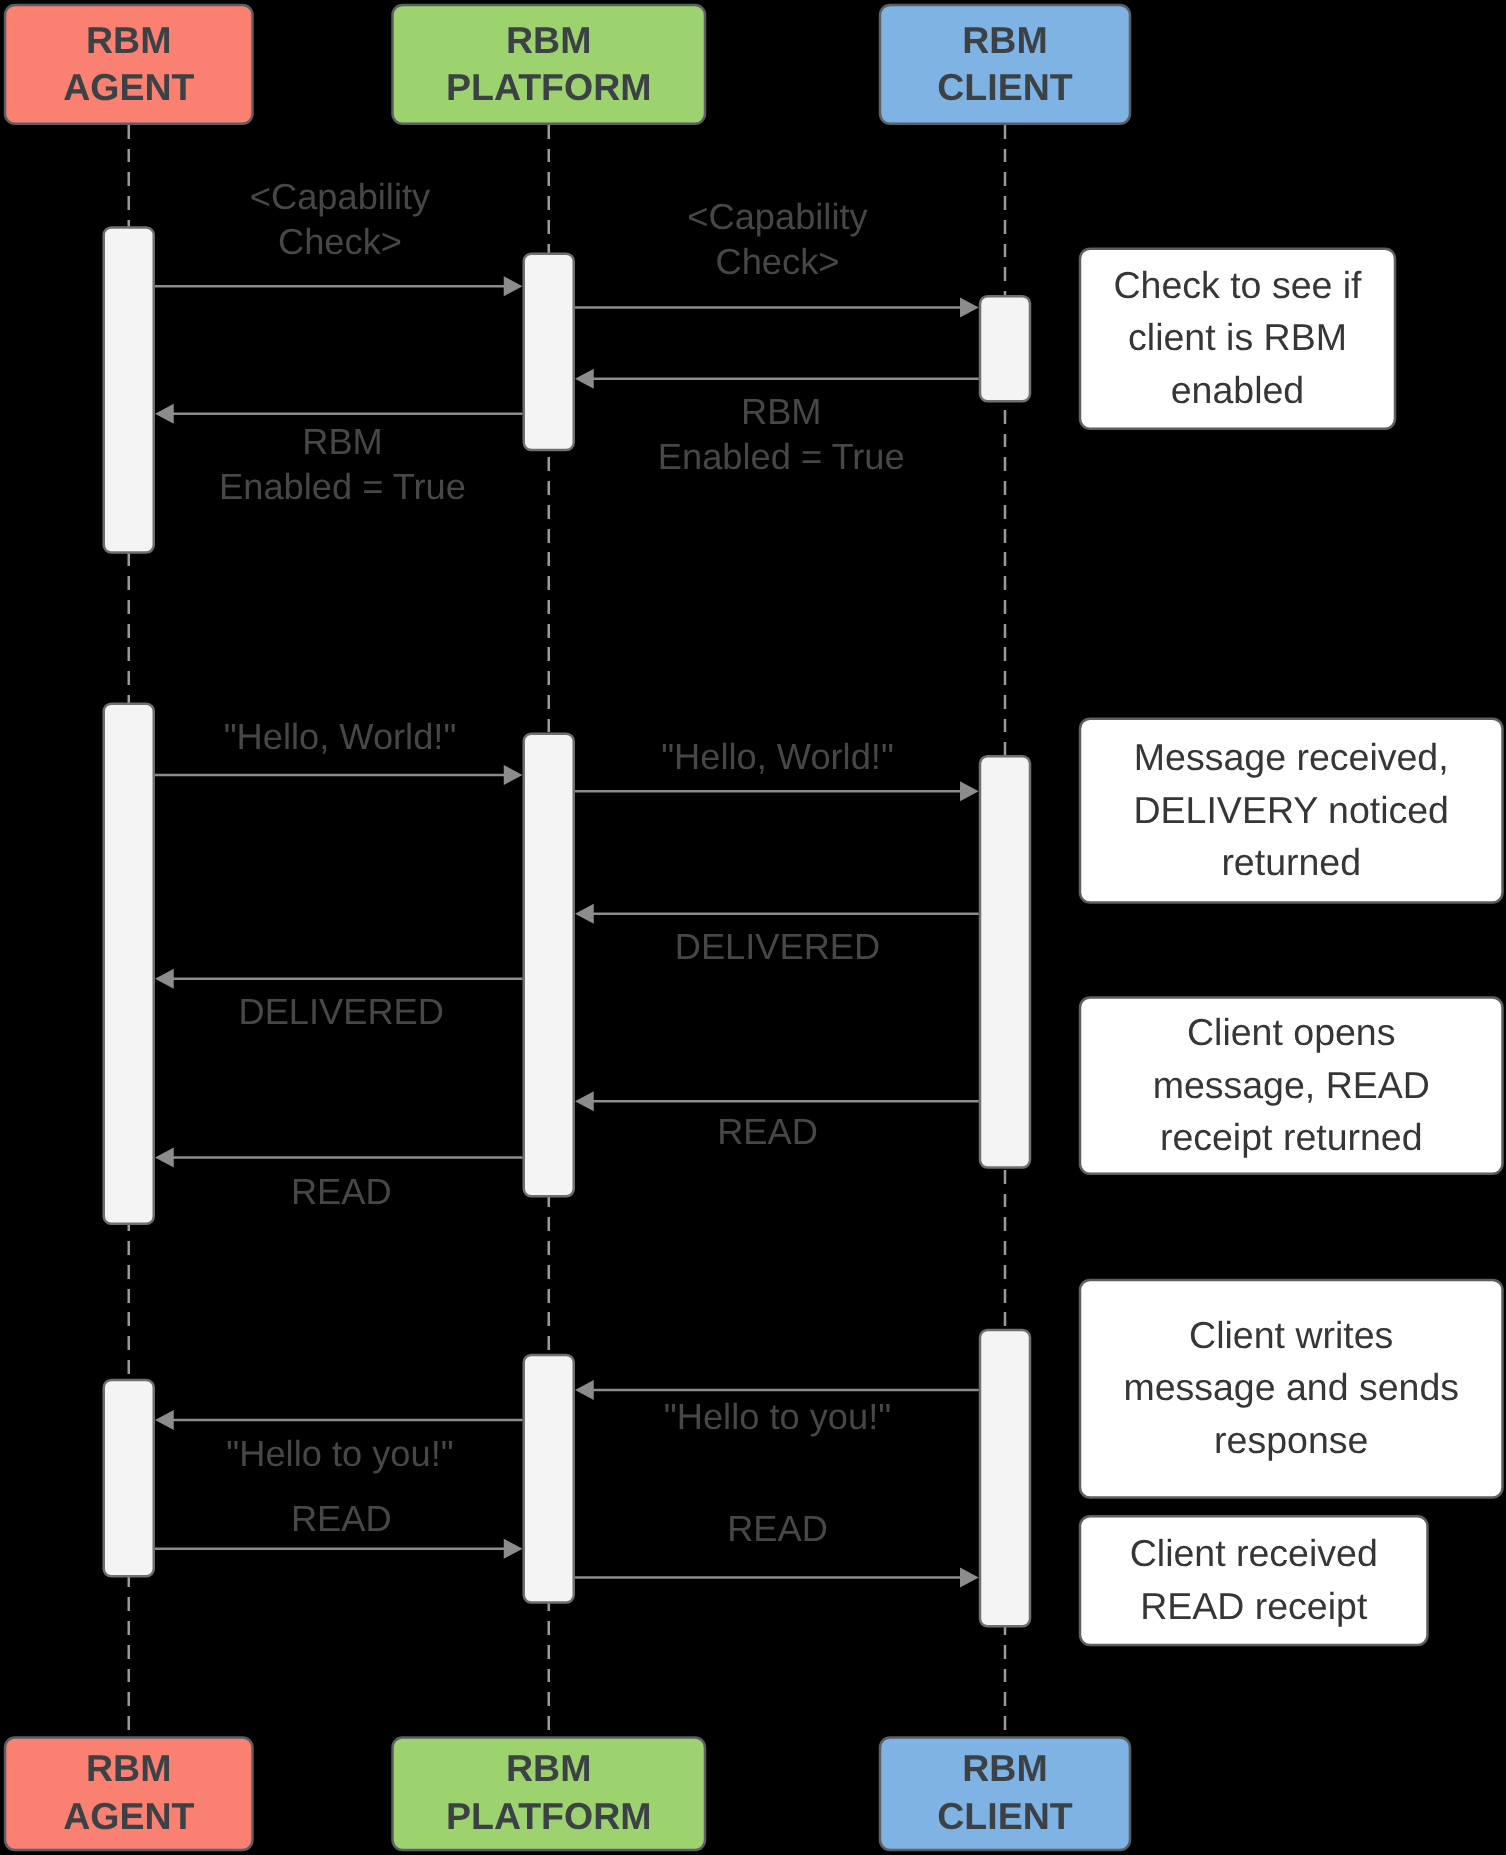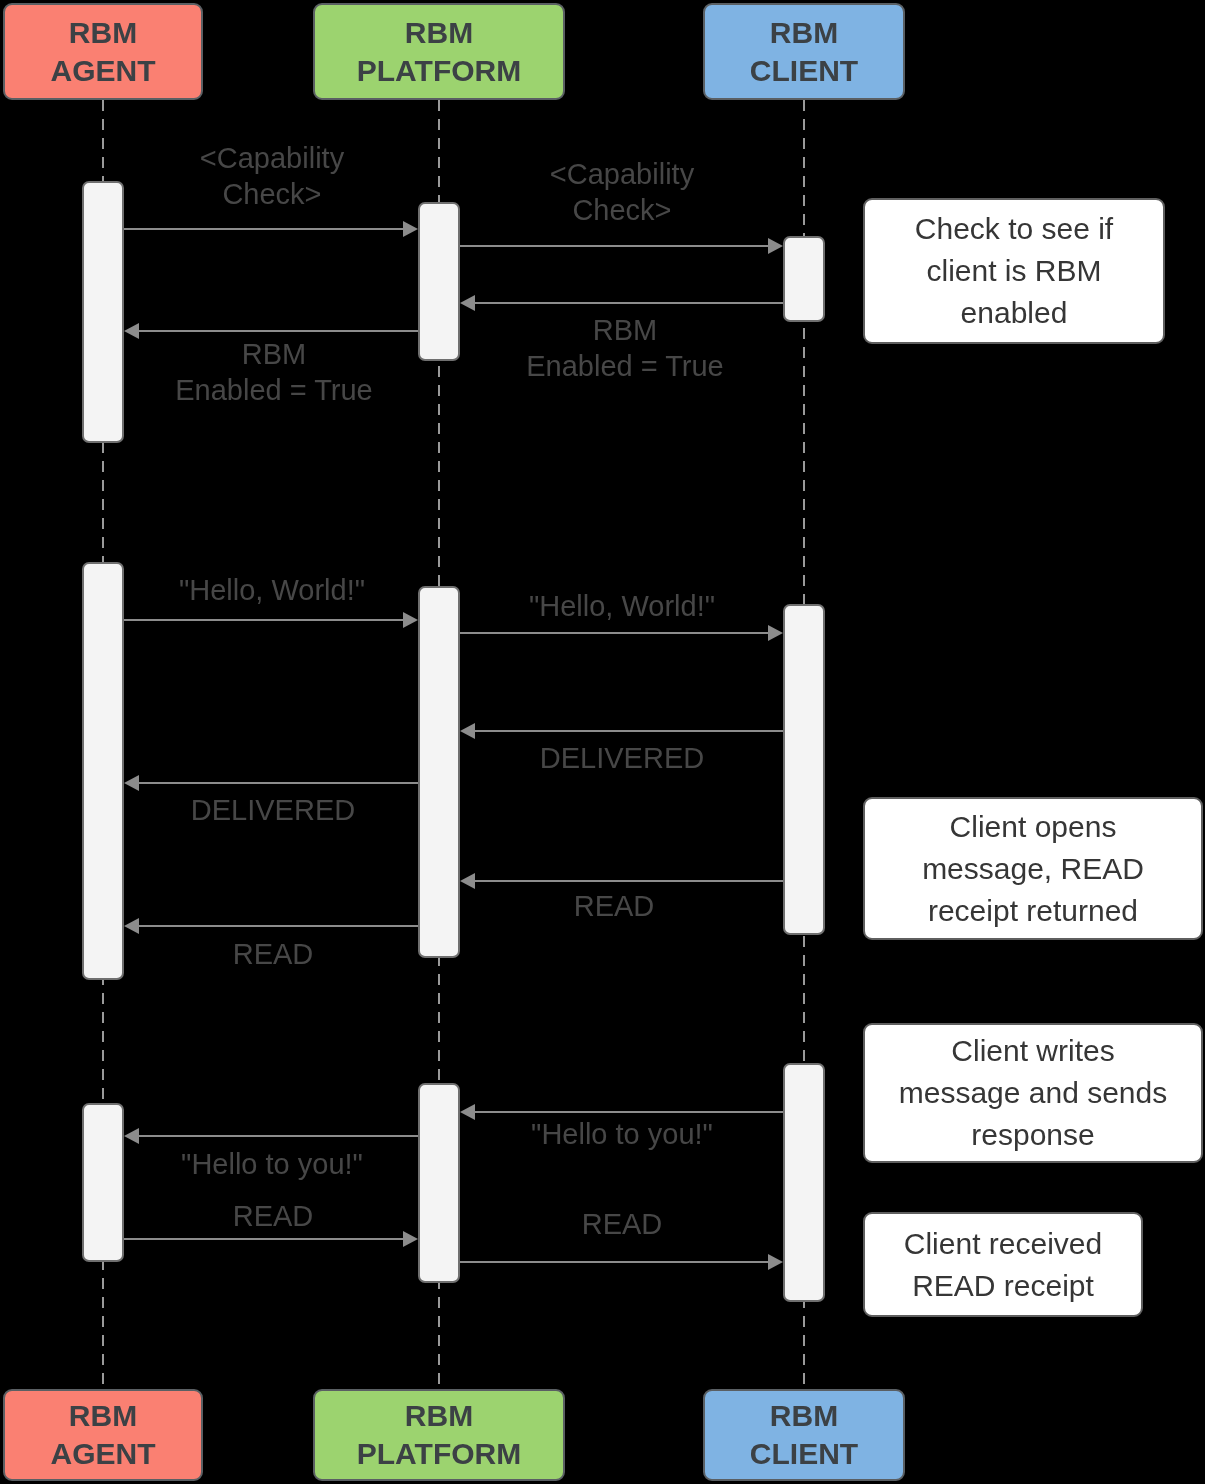--- a/index.html
+++ b/index.html
@@ -157,27 +157,30 @@
     <div class="message-arrow dir-right" style="left: 124px; width: 294px; top: 1231px;">
       <div class="shaft"></div>
       <div class="head"></div>
     </div>
     <div class="message-label" style="left: 73px; top: 1198px;">READ</div>
     <div class="message-arrow dir-right" style="left: 460px; width: 323px; top: 1254px;">
       <div class="shaft"></div>
       <div class="head"></div>
     </div>
     <div class="message-label" style="left: 422px; top: 1206px;">READ</div>
-    <div class="note-box" style="left: 863px; top: 198px; width: 302px; height: 146px;">Check to see if
+    <div class="note-box" style="left: 863px; top: 198px; width: 254px; height: 146px;">Check to see if
 client is RBM
 enabled</div>
+    <div class="note-box" style="left: 863px; top: 574px; width: 340px; height: 149px;">Message received,
+DELIVERY noticed
+returned</div>
     <div class="note-box" style="left: 863px; top: 797px; width: 340px; height: 143px;">Client opens
 message, READ
 receipt returned</div>
-    <div class="note-box" style="left: 863px; top: 1023px; width: 340px; height: 140px;">Client writes
+    <div class="note-box" style="left: 863px; top: 1023px; width: 340px; height: 176px;">Client writes
 message and sends
 response</div>
     <div class="note-box" style="left: 863px; top: 1212px; width: 280px; height: 105px;">Client received
 READ receipt</div>
     <div class="actor-box" style="left: 3px; top: 3px; width: 200px; height: 97px; background: rgb(250, 128, 114);">
       <div>RBM</div>
       <div>AGENT</div>
     </div>
     <div class="actor-box" style="left: 313px; top: 3px; width: 252px; height: 97px; background: rgb(156, 211, 111);">
       <div>RBM</div>

